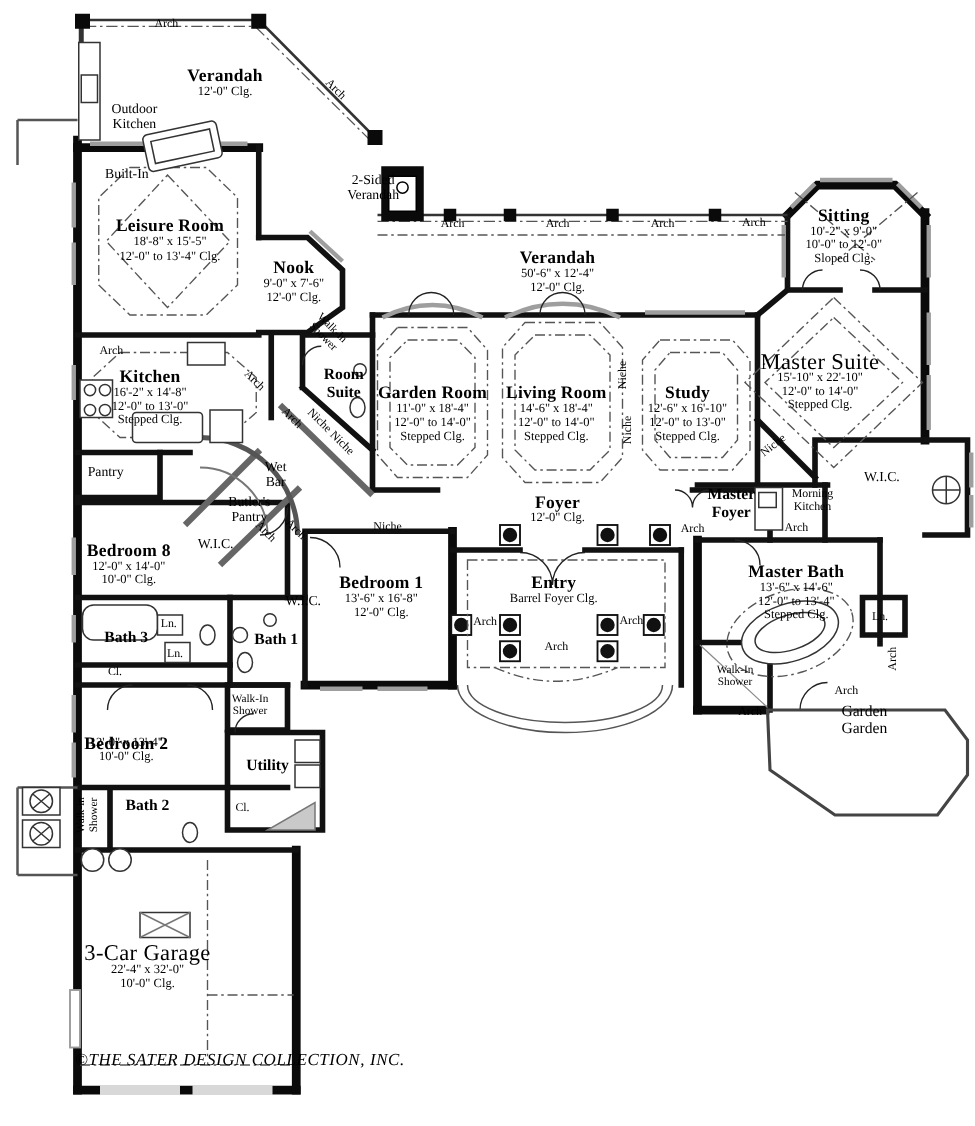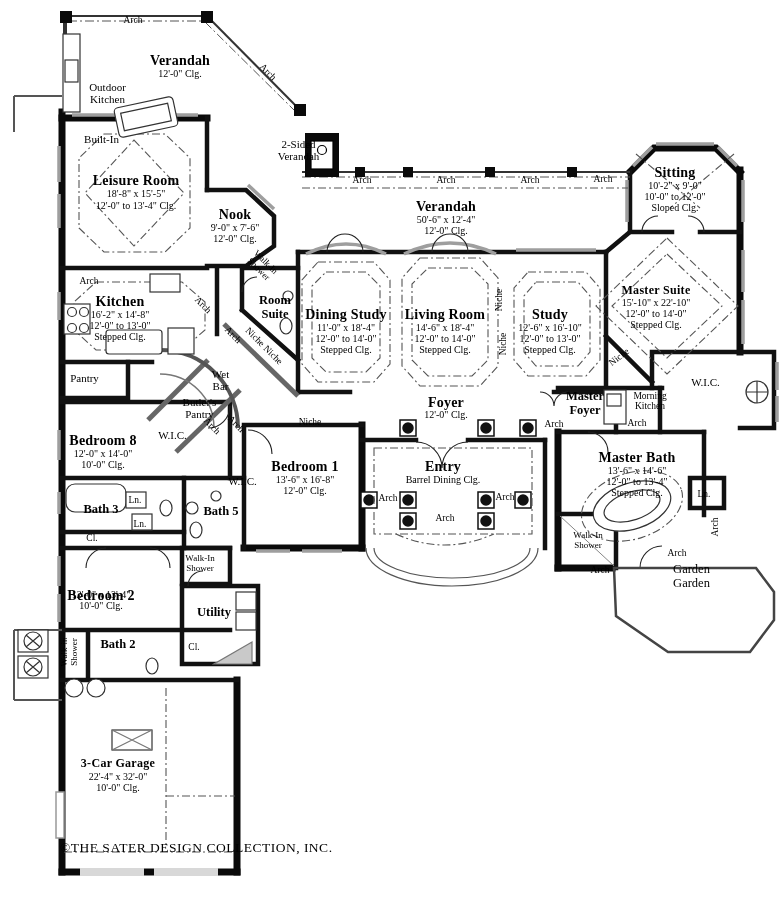--- a/index.html
+++ b/index.html
@@ -3,27 +3,27 @@
 <meta charset="utf-8">
 <style>
   html,body{margin:0;padding:0;background:#fff;}
   .plan{position:relative;width:780px;height:901px;background:#fff;overflow:hidden;
         font-family:"Liberation Serif", "DejaVu Serif", serif;color:#000;}
   .plan svg{position:absolute;left:0;top:0;}
   .lbl{position:absolute;transform:translate(-50%,-50%);white-space:nowrap;text-align:center;
        line-height:1.08;color:#000;}
   .lbl span{display:block;}
   .rn{font-weight:700;font-size:14px;letter-spacing:.2px;}
-  .rn-lg{font-weight:700;font-size:12px;letter-spacing:.3px;}
+  .rn-lg{font-weight:400;font-size:18px;letter-spacing:.3px;}
   .rn-md{font-weight:700;font-size:12.5px;}
   .sub{font-size:10px;}
   .md{font-size:11px;padding-left:21px;}
   .sm{font-size:9.5px;}
   .xs{font-size:9px;}
-  .copyright{position:absolute;transform:none;text-align:center;font-size:13.5px;letter-spacing:.5px;line-height:1.15;}
+  .copyright{position:absolute;transform:none;text-align:center;font-size:13.5px;letter-spacing:.5px;line-height:1.15;font-style:italic;}
 </style>
 </head>
 <body>
 
 <div class="plan">
 
 <svg width="780" height="901" viewBox="0 0 780 901">
 
   <g stroke="#0a0a0a" stroke-width="7" fill="none" stroke-linecap="square">
     <path d="M62,112 V872"></path>
@@ -315,21 +315,21 @@
 
   <div class="lbl md" style="left:210px;top:381px">
     <span>Wet</span>
     <span>Bar</span>
   </div>
   <div class="lbl md" style="left:189px;top:409px">
     <span>Butler's</span>
     <span>Pantry</span>
   </div>
 
-  <div class="lbl rn" style="left:346px;top:315px">Dining Study</div>
+  <div class="lbl rn" style="left:346px;top:315px">Garden Room</div>
   <div class="lbl sub" style="left:346px;top:328px">11'-0" x 18'-4"</div>
   <div class="lbl sub" style="left:346px;top:339px">12'-0" to 14'-0"</div>
   <div class="lbl sub" style="left:346px;top:350px">Stepped Clg.</div>
   <div class="lbl rn" style="left:445px;top:315px">Living Room</div>
   <div class="lbl sub" style="left:445px;top:328px">14'-6" x 18'-4"</div>
   <div class="lbl sub" style="left:445px;top:339px">12'-0" to 14'-0"</div>
   <div class="lbl sub" style="left:445px;top:350px">Stepped Clg.</div>
   <div class="lbl sm" style="left:499px;top:300px;transform:translate(-50%,-50%) rotate(-90deg)">Niche</div>
   <div class="lbl sm" style="left:503px;top:344px;transform:translate(-50%,-50%) rotate(-90deg)">Niche</div>
   <div class="lbl rn" style="left:550px;top:315px">Study</div>
@@ -375,30 +375,30 @@
   <div class="lbl xs" style="left:70px;top:652px;transform:translate(-50%,-50%) rotate(-90deg)">
     <span>Walk-in</span>
     <span>Shower</span>
   </div>
   <div class="lbl rn-md" style="left:118px;top:645px">Bath 2</div>
 
   <div class="lbl rn" style="left:305px;top:467px">Bedroom 1</div>
   <div class="lbl sub" style="left:305px;top:480px">13'-6" x 16'-8"</div>
   <div class="lbl sub" style="left:305px;top:491px">12'-0" Clg.</div>
   <div class="lbl md" style="left:232px;top:482px">W.I.C.</div>
-  <div class="lbl rn-md" style="left:221px;top:512px">Bath 5</div>
+  <div class="lbl rn-md" style="left:221px;top:512px">Bath 1</div>
   <div class="lbl xs" style="left:200px;top:564px">
     <span>Walk-In</span>
     <span>Shower</span>
   </div>
   <div class="lbl rn-md" style="left:214px;top:613px">Utility</div>
   <div class="lbl sm" style="left:194px;top:647px">Cl.</div>
 
   <div class="lbl rn" style="left:443px;top:467px">Entry</div>
-  <div class="lbl sub" style="left:443px;top:480px">Barrel Dining Clg.</div>
+  <div class="lbl sub" style="left:443px;top:480px">Barrel Foyer Clg.</div>
   <div class="lbl sm" style="left:388px;top:498px">Arch</div>
   <div class="lbl sm" style="left:505px;top:497px">Arch</div>
   <div class="lbl sm" style="left:445px;top:518px">Arch</div>
 
   <div class="lbl rn" style="left:637px;top:458px">Master Bath</div>
   <div class="lbl sub" style="left:637px;top:471px">13'-6" x 14'-6"</div>
   <div class="lbl sub" style="left:637px;top:482px">12'-0" to 13'-4"</div>
   <div class="lbl sub" style="left:637px;top:493px">Stepped Clg.</div>
   <div class="lbl sm" style="left:704px;top:494px">Ln.</div>
   <div class="lbl xs" style="left:588px;top:541px">

